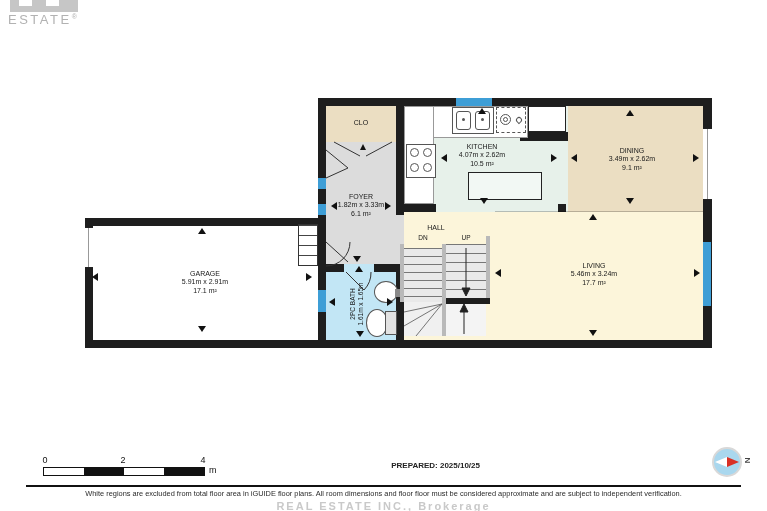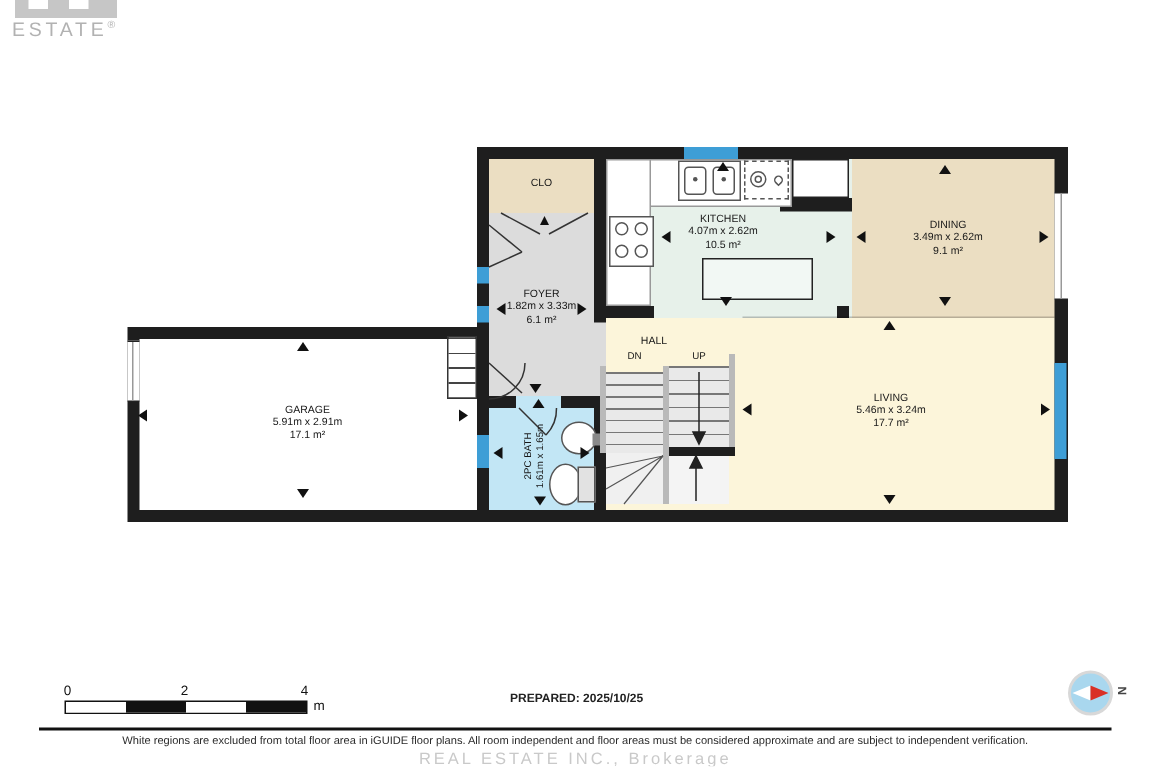--- a/index.html
+++ b/index.html
@@ -203,25 +203,25 @@
     <span class="sb-num" style="left:153px;top:2px">4</span>
     <div class="sb-bar" style="left:0;top:14px">
       <i class="w"></i>
         <i class="b"></i>
         <i class="w"></i>
         <i class="b"></i>
     </div>
     <span style="position:absolute;left:166px;top:12px;font-size:9px;color:#111">m</span>
   </div>
 
-  <div class="a" style="left:340px;top:461px;width:140px;text-align:left;font-size:8px;font-weight:bold;color:#222">PREPARED: 2025/10/25</div>
+  <div class="a" style="left:340px;top:461px;width:140px;text-align:right;font-size:8px;font-weight:bold;color:#222">PREPARED: 2025/10/25</div>
 
   <div class="a compass" style="left:712px;top:447px;width:30px;height:30px">
     <i class="needle-w"></i>
     <i class="needle-r"></i>
   </div>
   <span class="a" style="left:745px;top:456px;transform:rotate(90deg);font-size:8px;font-weight:bold;color:#444;z-index:6">N</span>
 
   <div class="a" style="left:26px;top:485px;width:715px;height:2px;background:#111"></div>
-  <div class="a" style="left:0;top:489px;width:767px;text-align:center;font-size:7.4px;color:#2a2a2a">White regions are excluded from total floor area in iGUIDE floor plans. All room independent and floor areas must be considered approximate and are subject to independent verification.</div>
-  <div class="a" style="left:0;top:500px;width:767px;text-align:center;font-size:11px;font-weight:normal;letter-spacing:2px;color:#c9c9c9">REAL ESTATE INC., Brokerage</div>
+  <div class="a" style="left:0;top:489px;width:767px;text-align:center;font-size:7.4px;color:#2a2a2a">White regions are excluded from total floor area in iGUIDE floor plans. All room dimensions and floor floor must be considered approximate and are subject to independent verification.</div>
+  <div class="a" style="left:0;top:500px;width:767px;text-align:center;font-size:11px;font-weight:bold;letter-spacing:2px;color:#c9c9c9">REAL ESTATE INC., Brokerage</div>
 
 </div>
 
 </body></html>

